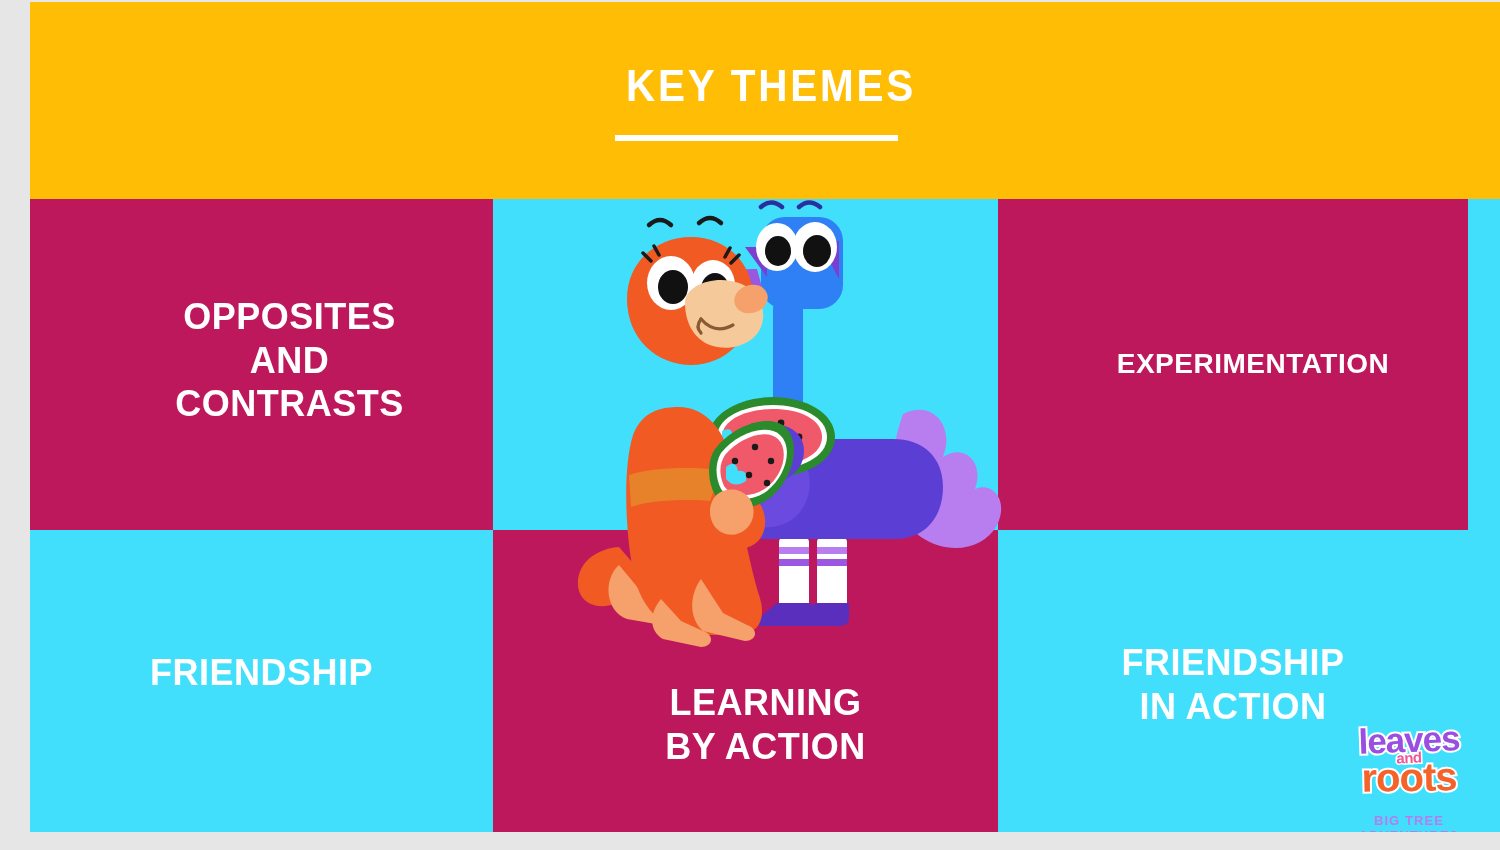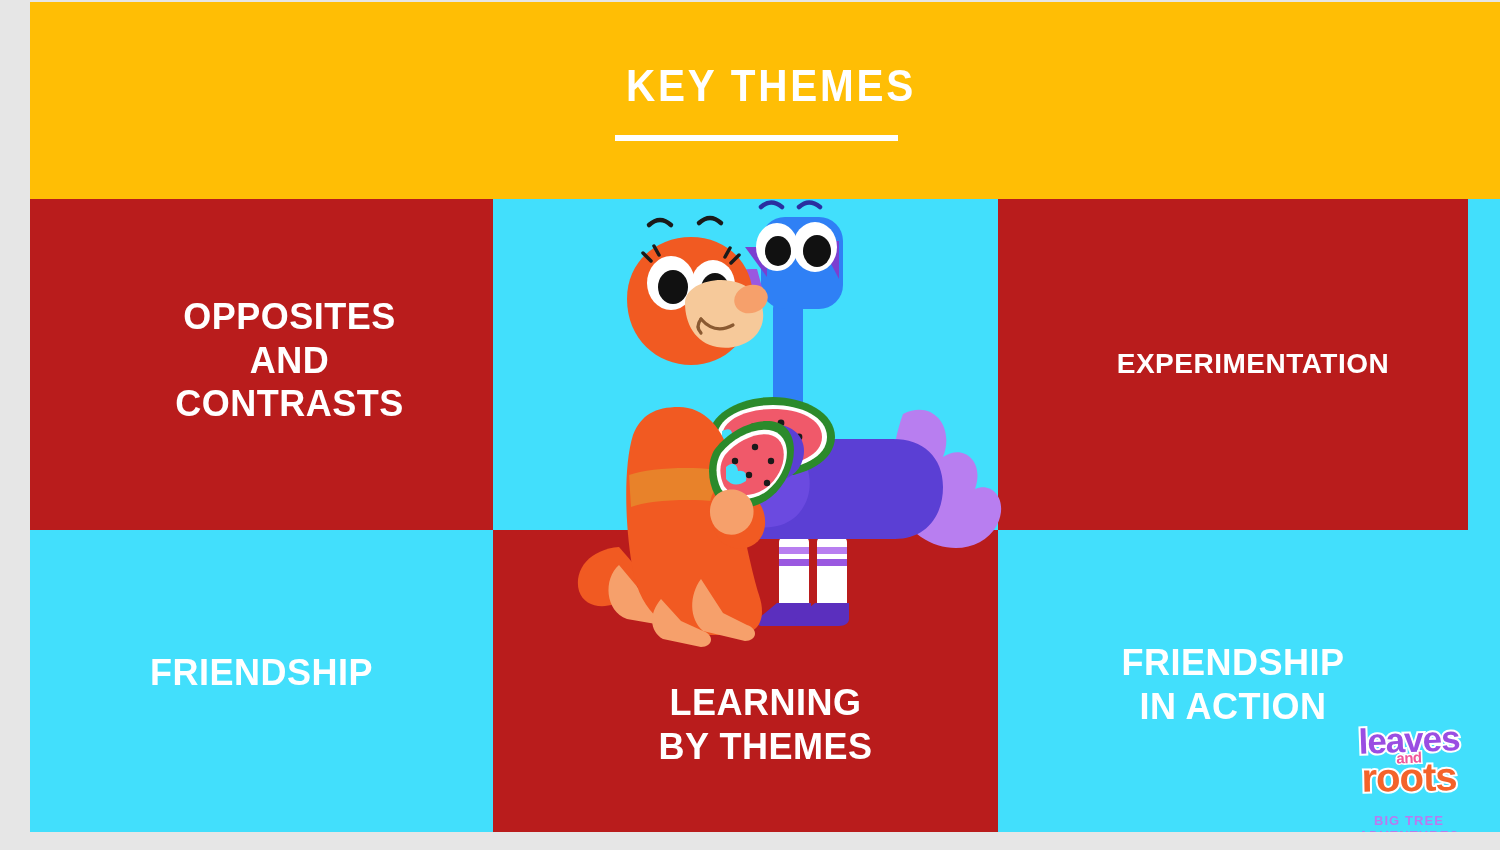--- a/index.html
+++ b/index.html
@@ -66,21 +66,21 @@
     grid-template-columns: 463px 505px 470px;
     grid-template-rows: 331px 302px;
   }
   .cell {
     position: relative;
     display: flex;
     align-items: center;
     justify-content: center;
     box-sizing: border-box;
   }
-  .cell.green  { background: #b91c1c; padding-left: 40px; }
+  .cell.green  { background: #be185d; padding-left: 40px; }
   .cell.cyan   { background: #42dffc; }
 
   .cell-label {
     color: #ffffff;
     font-weight: bold;
     text-align: center;
     line-height: 1.22;
     letter-spacing: 0.5px;
     font-family: "Liberation Sans", sans-serif;
     white-space: pre-line;
@@ -181,21 +181,21 @@
     <div class="cell green" id="cell-experimentation">
       <div class="cell-label">EXPERIMENTATION</div>
     </div>
 
     <div class="cell cyan" id="cell-community">
       <div class="cell-label">FRIENDSHIP</div>
     </div>
 
     <div class="cell green" id="cell-learning">
       <div class="cell-label">LEARNING
-BY THEMES</div>
+BY ACTION</div>
     </div>
 
     <div class="cell cyan" id="cell-friendship">
       <div class="cell-label">FRIENDSHIP
 IN ACTION</div>
     </div>
 
   </div>
 
   <svg id="illustration" viewBox="0 0 505 633">

